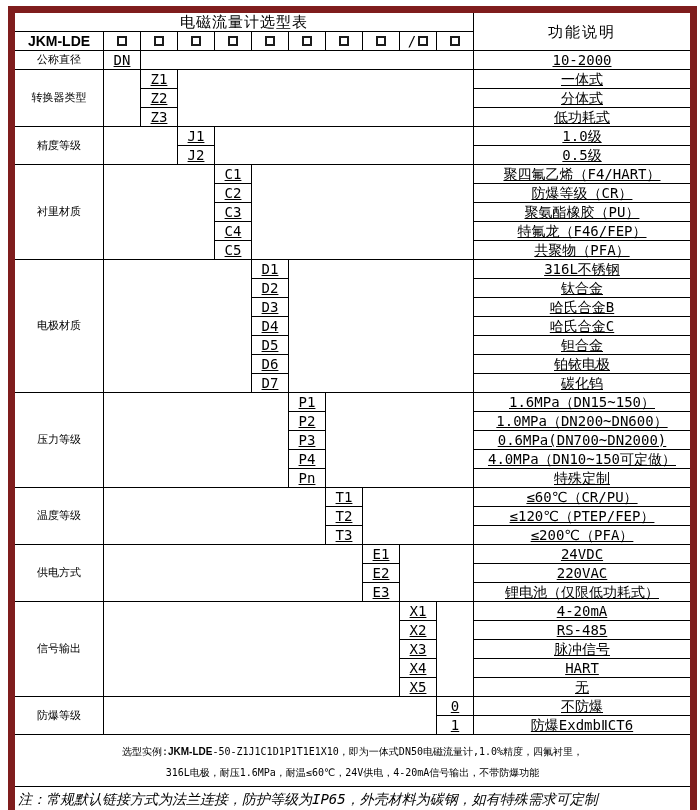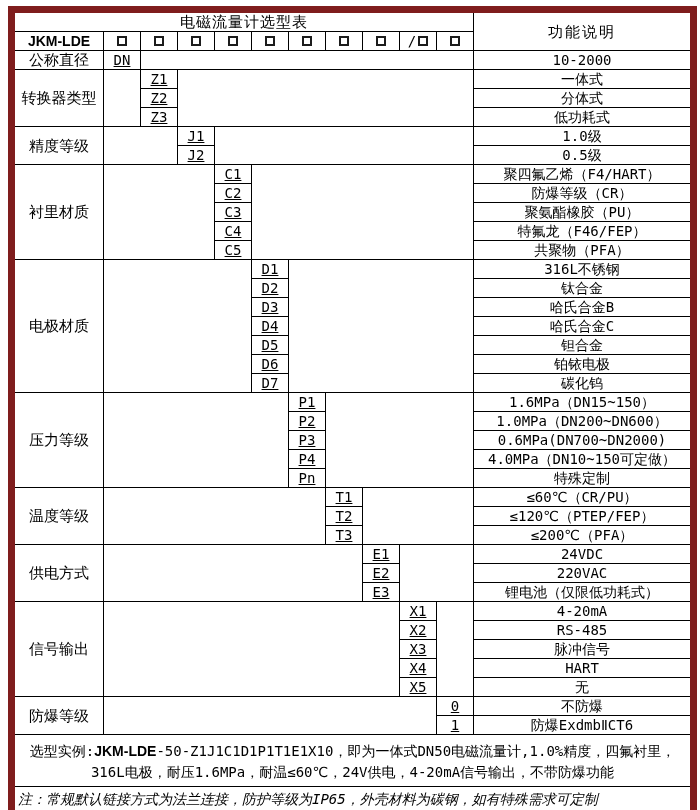--- a/index.html
+++ b/index.html
@@ -29,37 +29,37 @@
     overflow: hidden;
     white-space: nowrap;
   }
   td.title-cell { font-size: 15px; letter-spacing: 1px; }
   td.fn-cell { font-size: 15px; letter-spacing: 2px; }
   td.model-cell {
     font-family: "Liberation Sans", sans-serif;
     font-weight: bold;
     font-size: 14px;
   }
-  td.lbl { font-size: 15px; }
+  td.lbl { font-size: 11px; }
   td.code { font-size: 14px; text-decoration: underline; }
-  td.desc { font-size: 14px; }
+  td.desc { font-size: 14px; text-decoration: underline; }
   td.cb-cell { }
   .box {
     display: inline-block;
     width: 10px; height: 10px;
     border: 2px solid #1c1c1c;
     vertical-align: middle;
     margin-top: -2px;
     background: #fff;
   }
   .slash { display: inline-block; margin-right: 2px; font-size: 14px; }
   td.example-cell {
     height: 52px;
     padding: 5px 2px 2px 2px;
-    font-size: 14px;
+    font-size: 10px;
     line-height: 21px;
     white-space: normal;
     text-align: center;
   }
   .ex-bold { font-family: "Liberation Sans", sans-serif; font-weight: bold; }
   td.note-cell {
     height: 26px;
     text-align: left;
     padding: 2px 2px 2px 3px;
     font-size: 14px;

